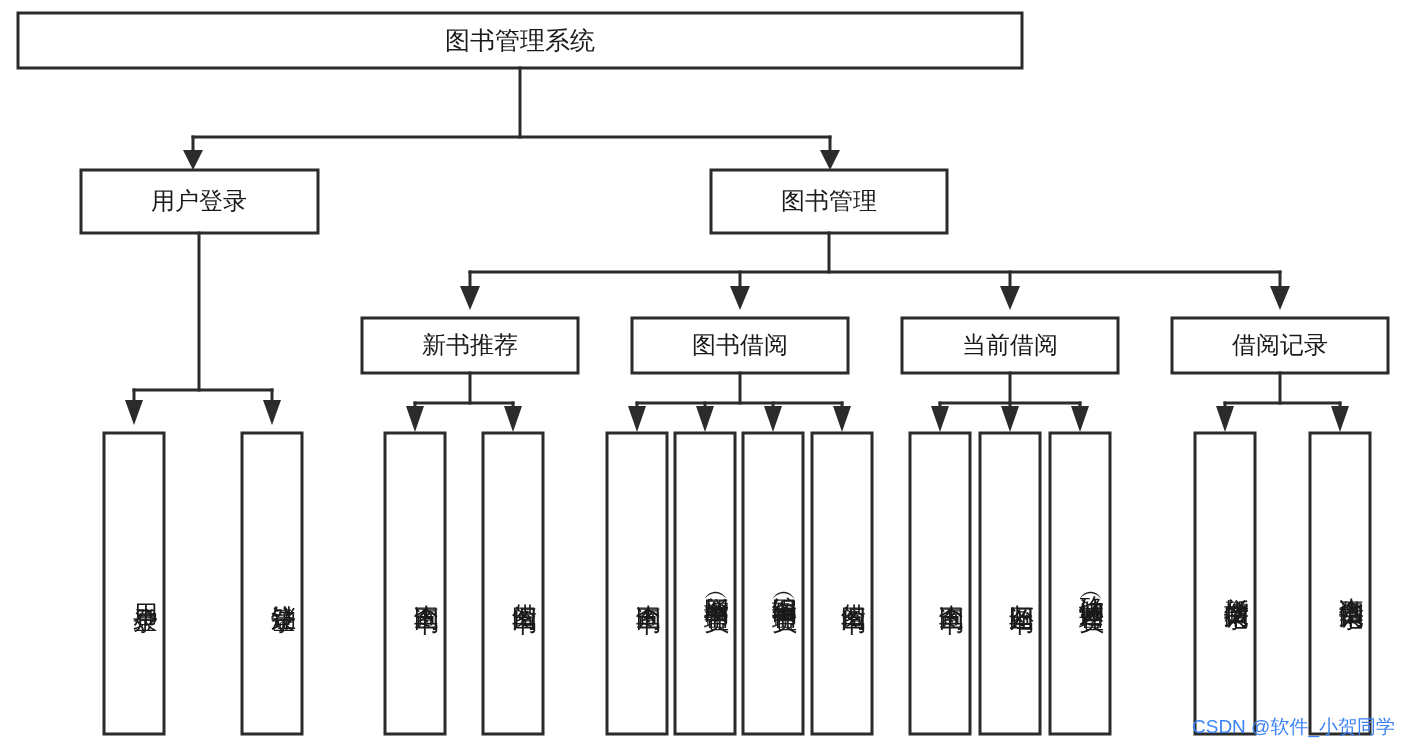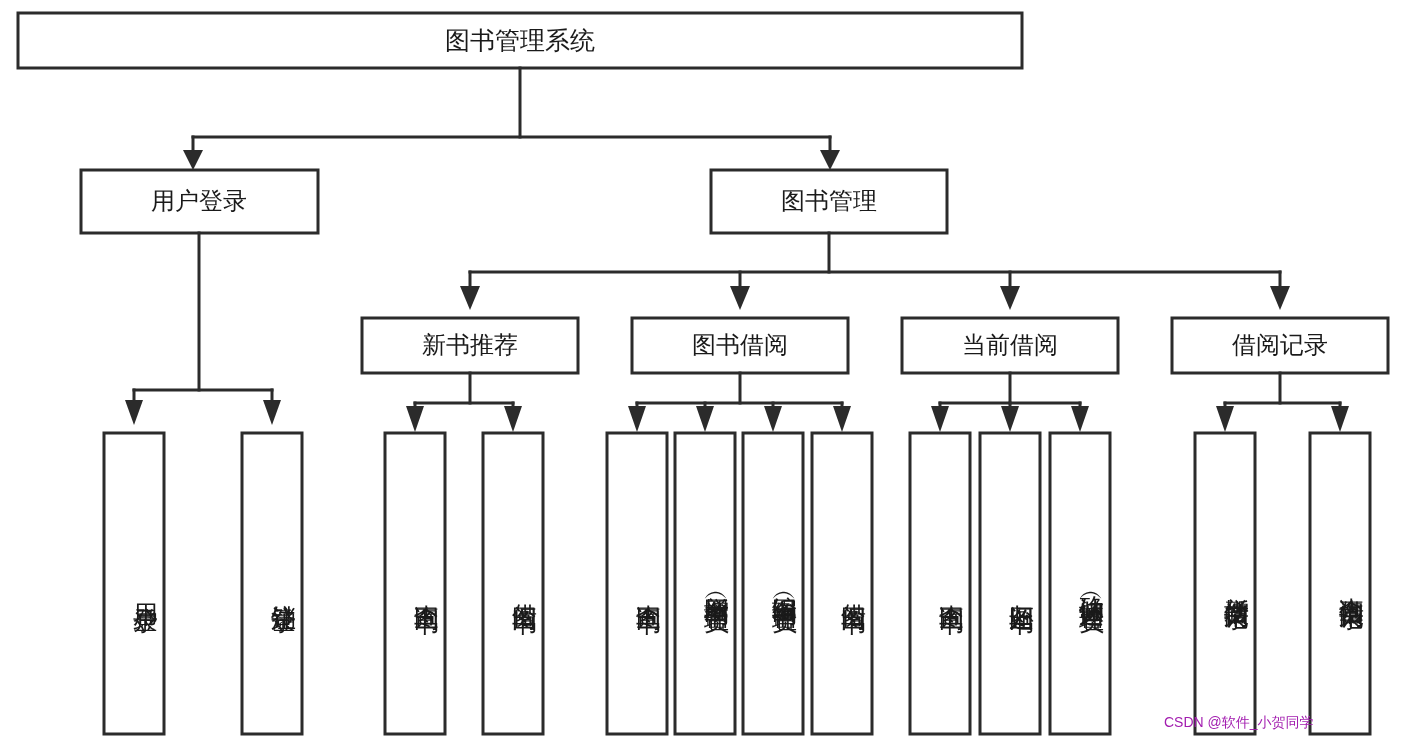--- a/index.html
+++ b/index.html
@@ -65,25 +65,25 @@
     font-size: 25px;
     line-height: 1.08;
     color: #1a1a1a;
     letter-spacing: 2px;
     white-space: nowrap;
     text-align: center;
     pointer-events: none;
   }
   .watermark {
     position: absolute;
-    left: 1164px;
+    left: 1192px;
     top: 714px;
     font-family: "Liberation Sans", sans-serif;
-    font-size: 14px;
-    color: #a21caf;
+    font-size: 19px;
+    color: #3b82f6;
     white-space: nowrap;
   }
 </style>
 </head>
 <body>
 
 <div id="diagram-root">
 
   <svg id="diagram-svg" viewBox="0 0 1405 747">
     <defs>

